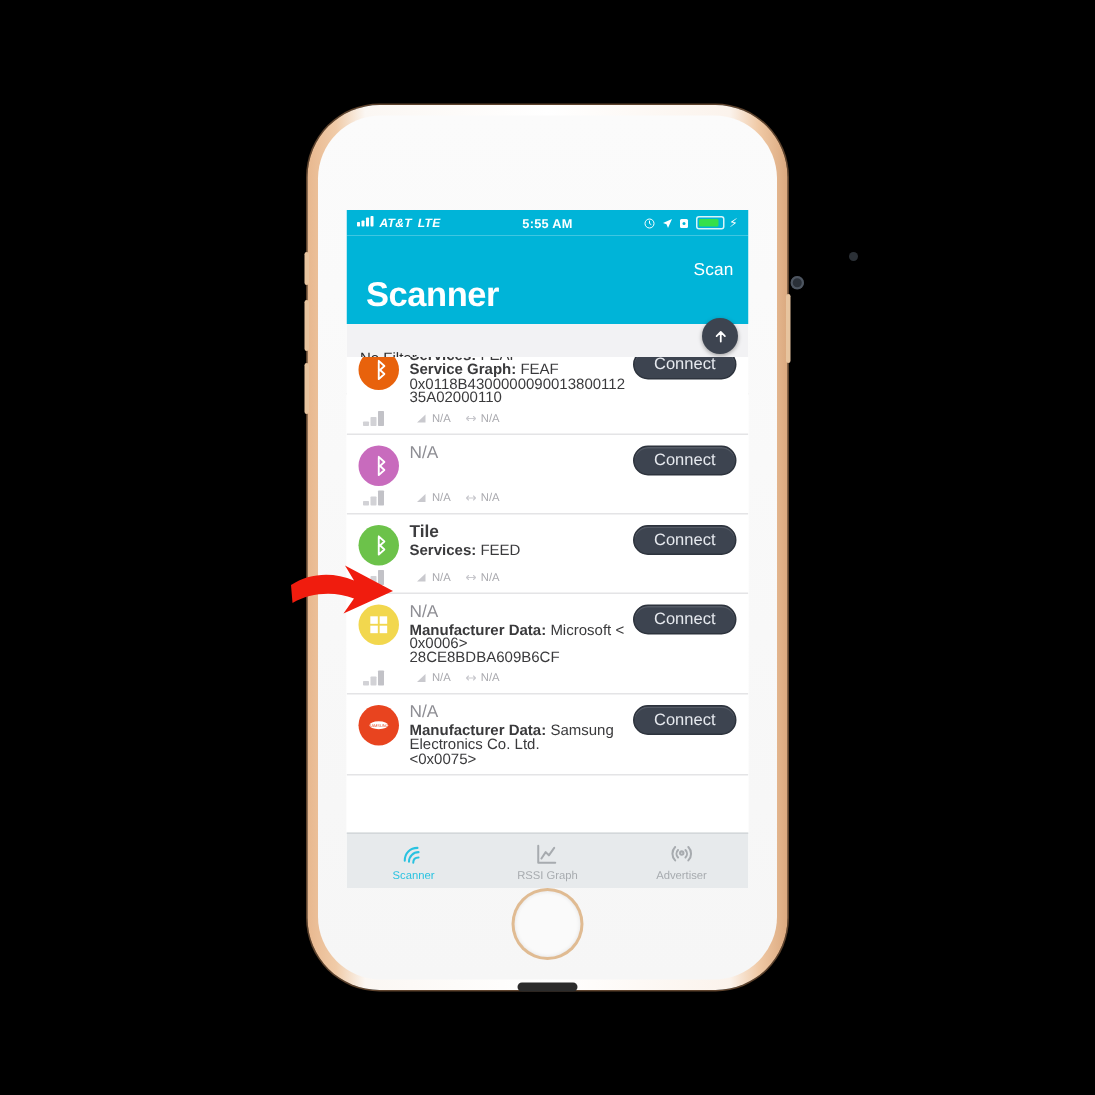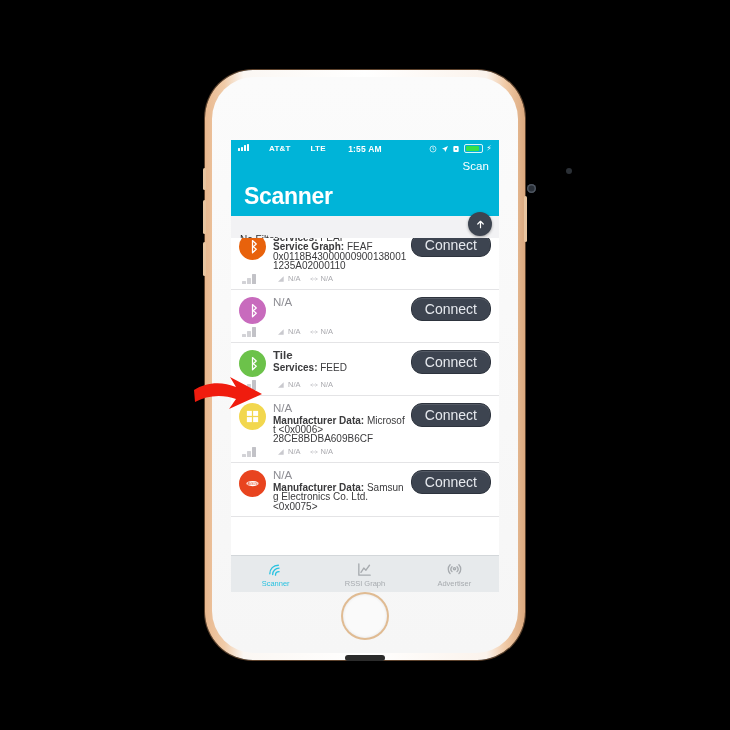--- a/index.html
+++ b/index.html
@@ -55,41 +55,41 @@
   .screen{
     position:absolute;left:231px;top:140px;width:268px;height:452px;
     background:#fff;overflow:hidden;
   }
 
   
   .statusbar{
     height:17px;background:#00b4d8;display:flex;align-items:center;
     padding:0 7px;color:#fff;font-size:8px;font-weight:700;letter-spacing:.2px;
   }
-  .sb-left{display:flex;align-items:flex-start;gap:20px;}
+  .sb-left{display:flex;align-items:flex-start;gap:4px;font-style:italic;}
   .sb-bars{display:flex;align-items:flex-end;gap:1px;height:7px;}
   .sb-bars i{width:2px;background:#fff;display:block;border-radius:.5px;}
   .sb-bars i:nth-child(1){height:3px;}
   .sb-bars i:nth-child(2){height:4.5px;}
   .sb-bars i:nth-child(3){height:6px;}
   .sb-bars i:nth-child(4){height:7px;}
   .sb-center{position:absolute;left:0;right:0;text-align:center;font-size:8.5px;font-weight:700;pointer-events:none;}
   .sb-right{margin-left:auto;display:flex;align-items:center;gap:3.5px;position:relative;z-index:2;}
   .sb-ic{width:8px;height:8px;display:block;}
   .battery{
     width:19px;height:8.5px;border:1px solid rgba(255,255,255,.85);border-radius:2px;
     padding:1px;box-sizing:border-box;
   }
   .battery>span{display:block;height:100%;width:88%;background:#35e04a;border-radius:1px;}
   .bolt{font-size:8px;line-height:1;color:#fff;}
 
   
   .navbar{background:#00b4d8;height:59px;position:relative;}
   .scan-btn{
-    position:absolute;right:10px;top:3px;color:#fff;font-size:11.5px;
+    position:absolute;right:10px;top:17px;color:#fff;font-size:11.5px;
     font-weight:400;letter-spacing:.1px;
   }
   .nav-title{
     position:absolute;left:13px;bottom:6px;color:#fff;
     font-size:23px;font-weight:700;letter-spacing:-.3px;
   }
 
   
   .filterbar{
     height:22px;background:#f2f2f4;border-bottom:1px solid #dddde0;
@@ -119,21 +119,21 @@
   }
   .avatar svg{width:15px;height:15px;}
   .row-body{flex:1;min-width:0;padding-left:7px;padding-right:4px;}
   .dev-name{font-size:11.5px;font-weight:700;color:#3d3d3f;line-height:13px;margin-bottom:1px;}
   .dev-name.na{color:#8d8d93;font-weight:400;}
   .dev-line{font-size:10px;color:#3a3a3c;line-height:9.4px;word-break:break-all;}
   .dev-line b{font-weight:700;}
   .connect{
     flex:0 0 auto;margin-top:1px;
     background:#3d4450;color:#e6e9ee;border-radius:11px;
-    font-size:14px;padding:3px 13px;border:1px solid #2d333d;
+    font-size:11px;padding:3px 13px;border:1px solid #2d333d;
     box-shadow:inset 0 1px 0 rgba(255,255,255,.12);
     white-space:nowrap;
   }
   .row-bottom{display:flex;align-items:center;gap:5px;margin-top:3px;padding-left:3px;}
   .rssi-bars{display:flex;align-items:flex-end;gap:1.5px;height:10px;width:20px;}
   .rssi-bars i{width:3.5px;background:#d2d2d6;display:block;border-radius:.5px;}
   .rssi-bars i:nth-child(1){height:3px;}
   .rssi-bars i:nth-child(2){height:6px;}
   .rssi-bars i:nth-child(3){height:10px;background:#c2c2c7;}
   .meta{display:flex;align-items:center;gap:3px;margin-left:10px;font-size:7.5px;color:#a9a9ae;}
@@ -177,21 +177,21 @@
       <div class="sb-left">
         <span class="sb-bars">
           <i></i>
             <i></i>
             <i></i>
             <i></i>
         </span>
         <span>AT&amp;T</span>
         <span>LTE</span>
       </div>
-      <div class="sb-center">1:55 AM</div>
+      <div class="sb-center">5:55 AM</div>
       <div class="sb-right">
         <svg class="sb-ic" viewBox="0 0 24 24">
           <circle cx="12" cy="12" r="9" fill="none" stroke="#fff" stroke-width="2"></circle>
           <path d="M12 7v5l3 2" fill="none" stroke="#fff" stroke-width="2" stroke-linecap="round"></path>
         </svg>
         <svg class="sb-ic" viewBox="0 0 24 24">
           <path d="M21 3 3 11l7 2.5L13 21z" fill="#fff"></path>
         </svg>
         <svg class="sb-ic" viewBox="0 0 24 24">
           <rect x="4" y="3" width="16" height="18" rx="3" fill="#fff"></rect>

